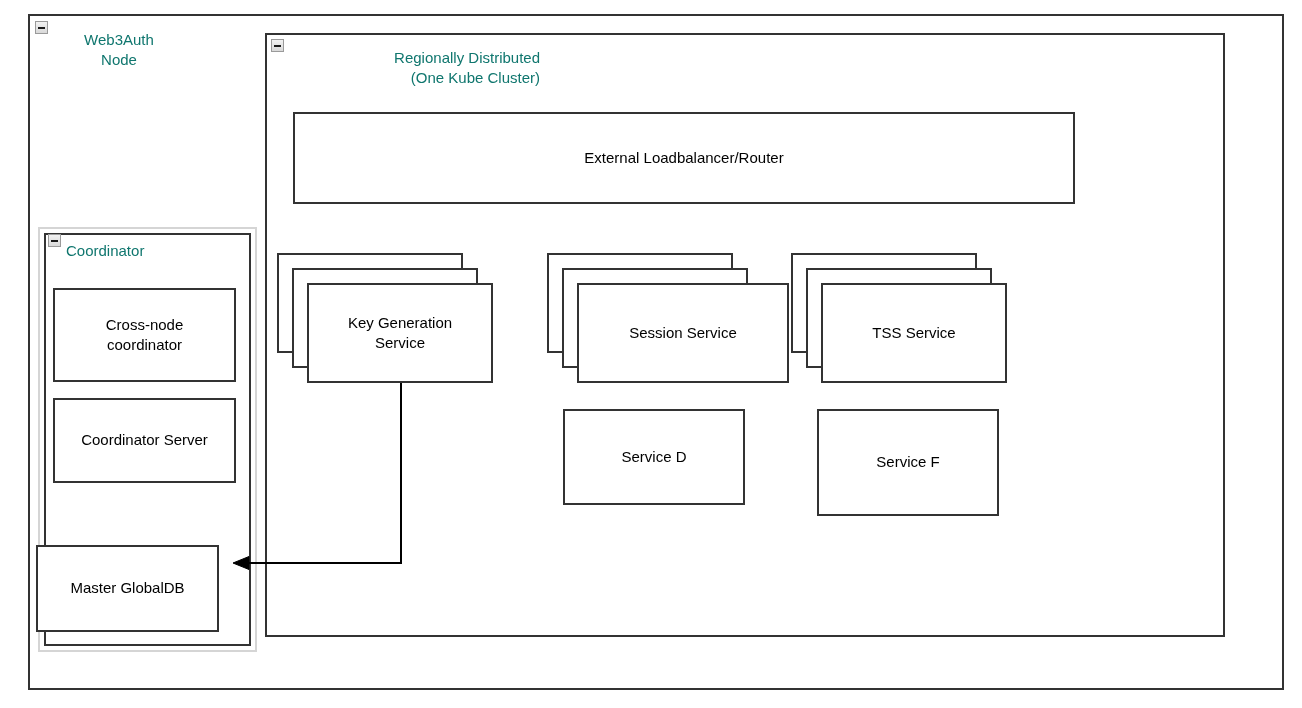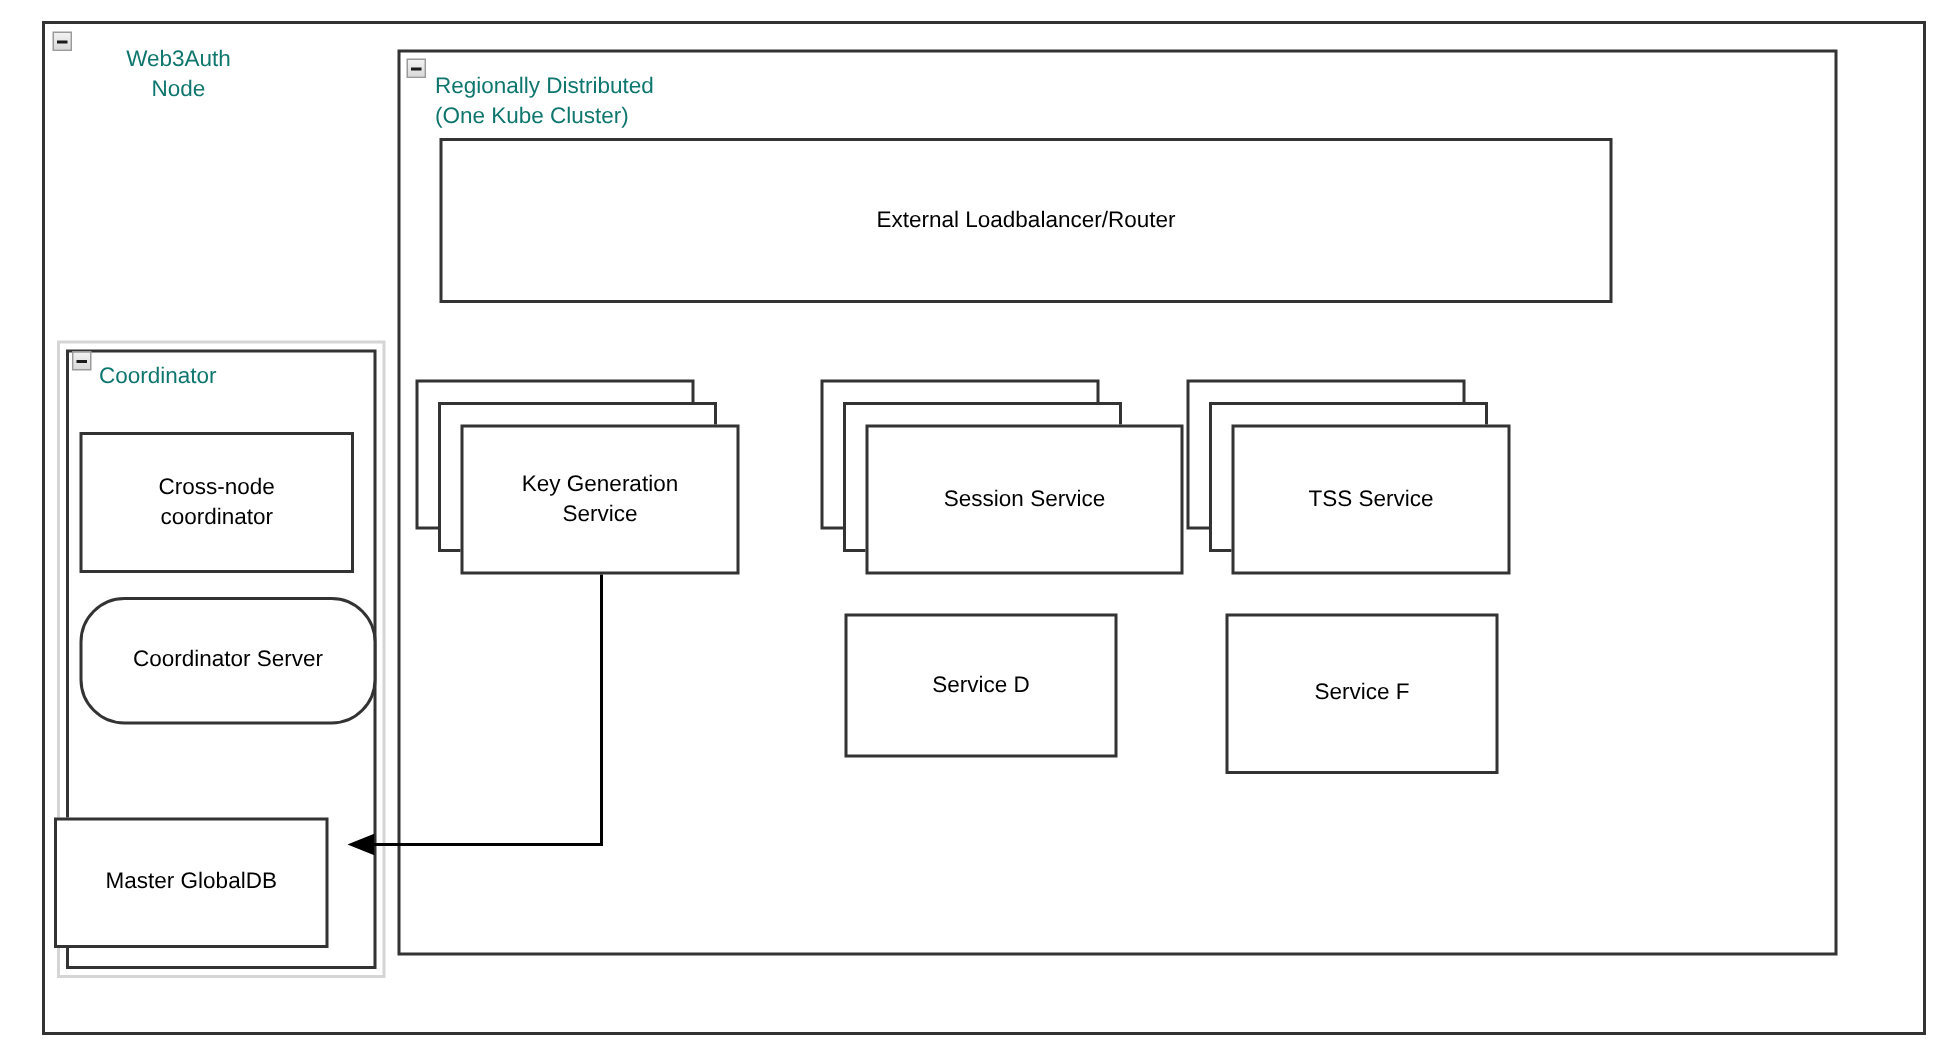--- a/index.html
+++ b/index.html
@@ -133,24 +133,24 @@
 
   <div class="collapse-icon" style="left:35px; top:21px;"></div>
 
   <div class="group-title" style="left:54px; top:30px; width:130px;">Web3Auth
 Node</div>
 
   <div class="container-box" style="left:265px; top:33px; width:960px; height:604px;"></div>
 
   <div class="collapse-icon" style="left:271px; top:39px;"></div>
 
-  <div class="group-title" style="left:290px; top:48px; width:250px; text-align:left;">Regionally Distributed
+  <div class="group-title" style="left:290px; top:48px; width:250px; text-align:right;">Regionally Distributed
 (One Kube Cluster)</div>
 
-  <div class="box" style="left:293px; top:92px; width:782px; height:110px;padding-left:44px;">
+  <div class="box" style="left:293px; top:112px; width:782px; height:92px;padding-left:44px;">
     <div class="box-label">External Loadbalancer/Router</div>
   </div>
 
   <div class="stack" style="left:277px; top:253px; width:216px; height:130px;">
     <div class="layer" style="left:0px; top:0px; width:186px; height:100px;"></div>
     <div class="layer" style="left:15px; top:15px; width:186px; height:100px;"></div>
     <div class="layer" style="left:30px; top:30px; width:186px; height:100px;">
       <div class="box-label">Key Generation
 Service</div>
     </div>
@@ -186,21 +186,21 @@
 
   <div class="collapse-icon" style="left:48px; top:234px;"></div>
 
   <div class="group-title" style="left:66px; top:241px; width:150px; text-align:left;">Coordinator</div>
 
   <div class="box" style="left:53px; top:288px; width:183px; height:94px;">
     <div class="box-label">Cross-node
 coordinator</div>
   </div>
 
-  <div class="box" style="left:53px; top:398px; width:198px; height:85px;border-radius:30px;">
+  <div class="box" style="left:53px; top:398px; width:183px; height:85px;">
     <div class="box-label">Coordinator Server</div>
   </div>
 
   <div class="box" style="left:36px; top:545px; width:183px; height:87px;">
     <div class="box-label">Master GlobalDB</div>
   </div>
 
   <svg class="connector" viewBox="0 0 1302 708" width="1302" height="708">
     <polyline points="401,383 401,563 240,563" fill="none" stroke="#000000" stroke-width="2"></polyline>
     <polygon points="233,563 249,556.5 249,569.5" fill="#000000" stroke="#000000" stroke-width="1"></polygon>

